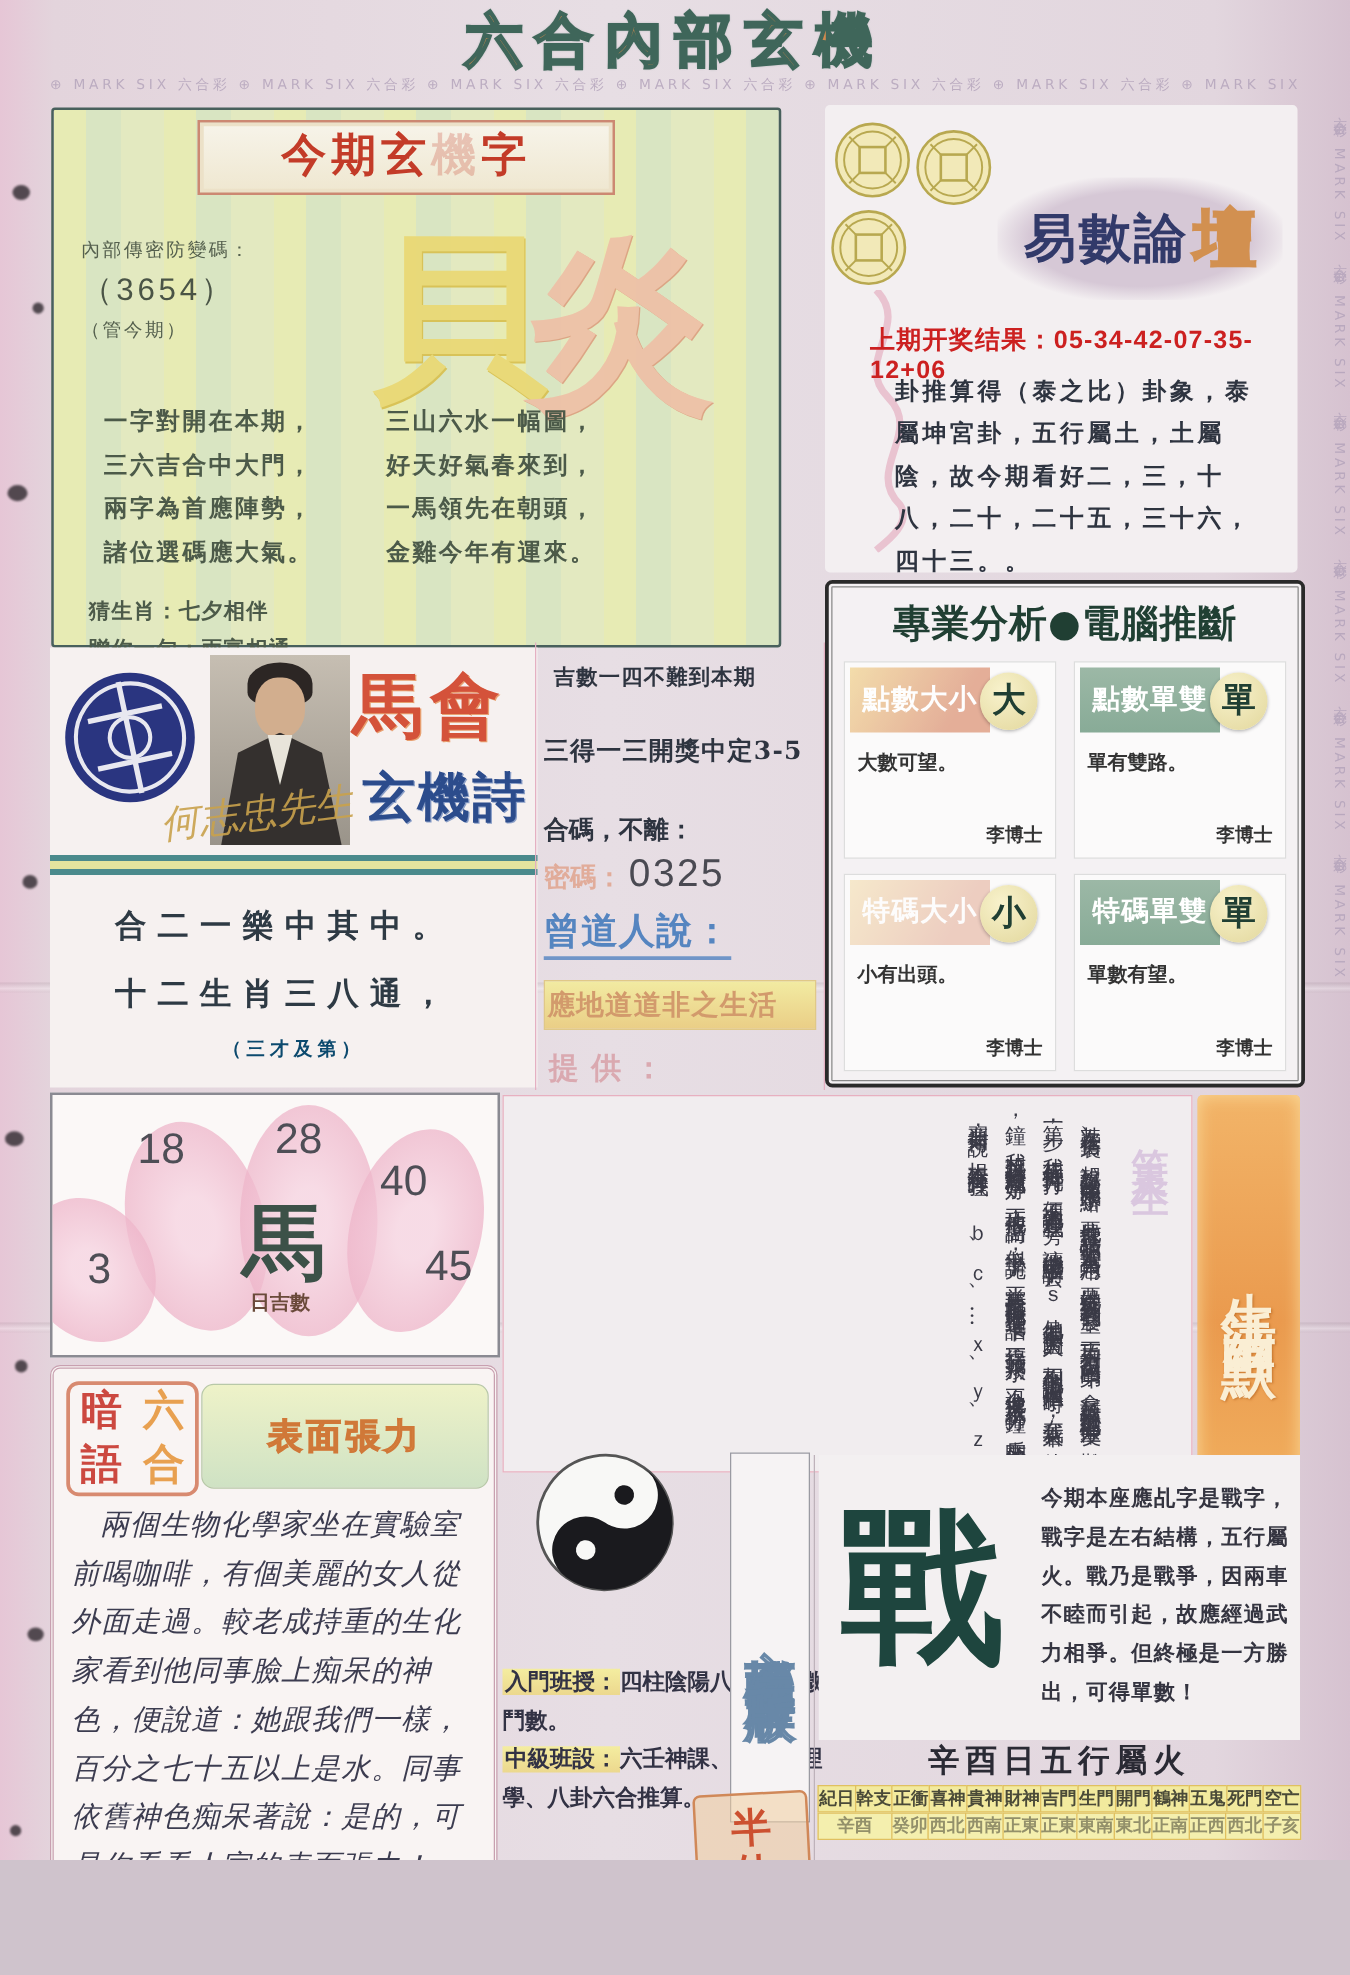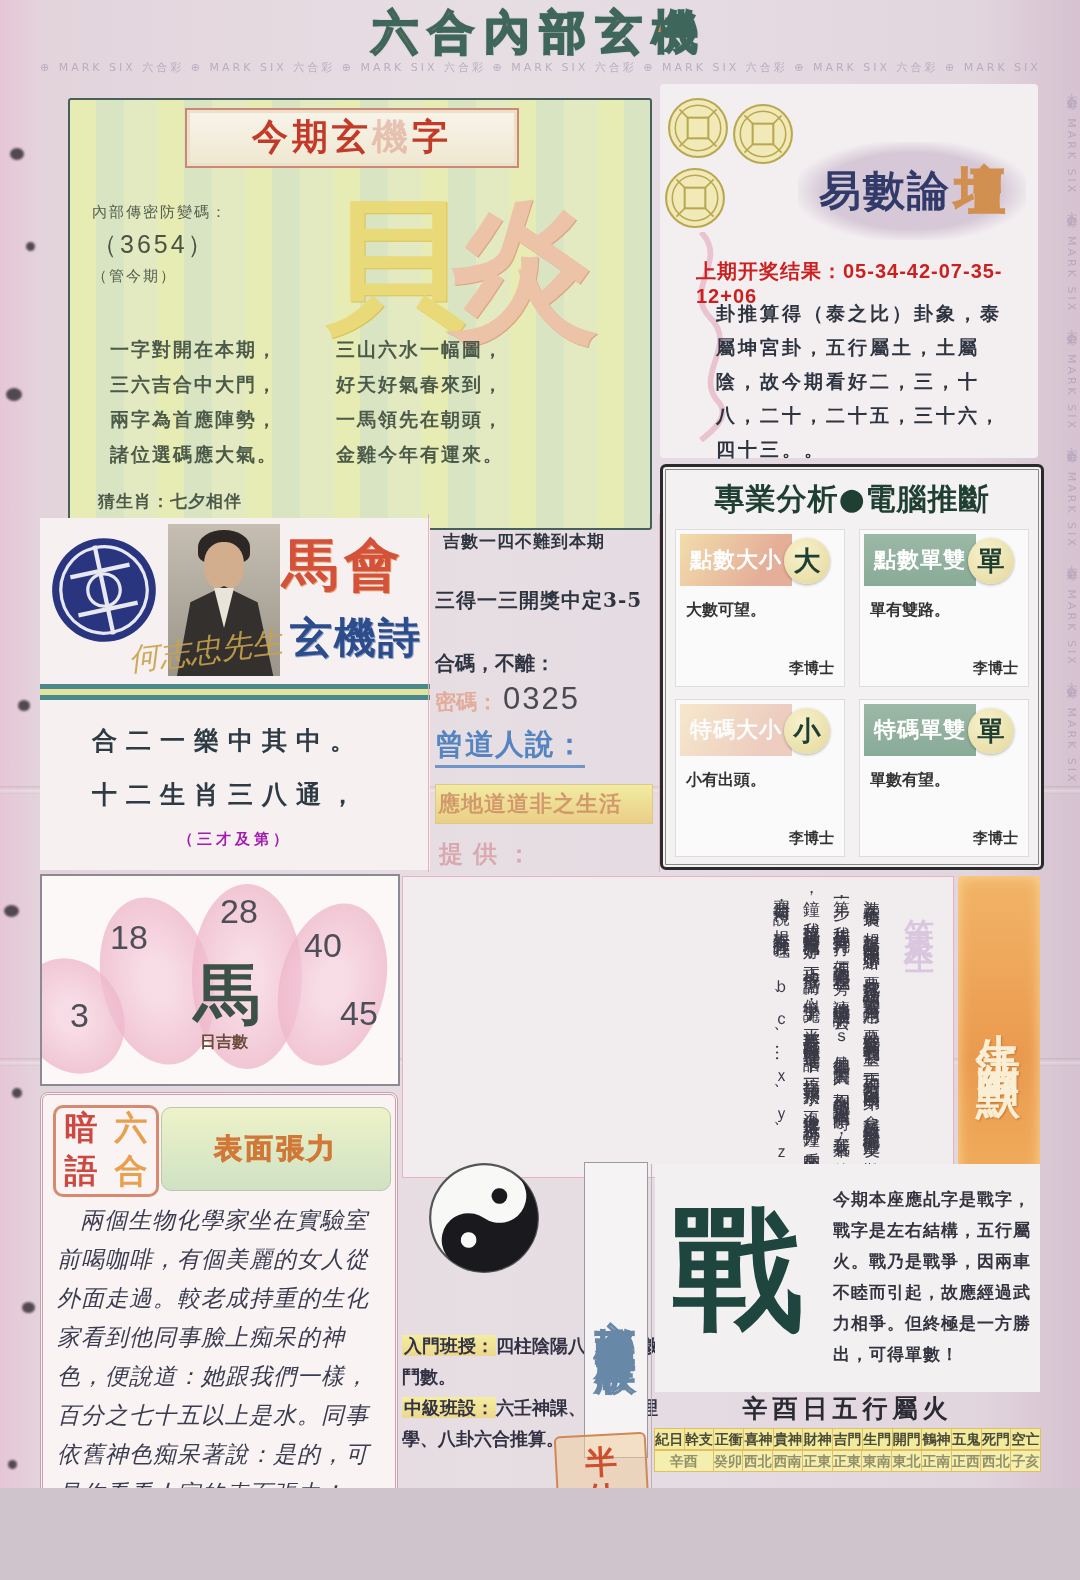--- a/index.html
+++ b/index.html
@@ -13,22 +13,22 @@
   .wm{color:#b2a2ba;font-size:11px;font-family:"DejaVu Sans",sans-serif;opacity:.8;
     white-space:nowrap;overflow:hidden;letter-spacing:3px;}
   .wm-right{writing-mode:vertical-rl;}
 
   
   .title-banner{left:270px;top:2px;width:540px;height:58px;text-align:center;
     font-family:"DejaVu Sans",sans-serif;font-weight:bold;font-size:46px;letter-spacing:10px;
     color:#d28a4e;-webkit-text-stroke:2px #3f665a;text-shadow:0 0 2px #3f665a;}
 
   
-  .box-mystery{left:68px;top:86px;width:580px;height:428px;border:2px solid #48605c;border-radius:3px;
-    background:repeating-linear-gradient(90deg,#e7ebb4 0 26px,#d9e5c2 26px 54px,#e3e9c0 54px 88px);margin-top:12px;}
+  .box-mystery{left:41px;top:86px;width:580px;height:428px;border:2px solid #48605c;border-radius:3px;
+    background:repeating-linear-gradient(90deg,#e7ebb4 0 26px,#d9e5c2 26px 54px,#e3e9c0 54px 88px);}
   .mys-plaque{left:115px;top:8px;width:330px;height:56px;text-align:center;line-height:54px;
     background:linear-gradient(#f7f4ea,#efe7d0);border:2px solid #cc8872;box-shadow:0 0 0 3px #ece1c8 inset;
     font-family:"DejaVu Sans",sans-serif;font-weight:bold;font-size:36px;color:#c33b28;letter-spacing:4px;}
   .mys-faded{opacity:.25;}
   .mys-code{left:22px;top:100px;color:#55604e;font-size:15px;line-height:1.6;letter-spacing:2px;}
   .mys-code .num{font-size:25px;font-family:"Liberation Sans",sans-serif;color:#4a5446;letter-spacing:3px;}
   .mys-big{left:255px;top:72px;display:flex;font-weight:bold;opacity:.92;}
   .mys-big .b1{font-size:140px;color:#ead873;text-shadow:1px 1px 0 #d8c050;}
   .mys-big .b2{font-size:150px;color:#eec0a6;margin-left:-16px;text-shadow:1px 1px 0 #dca080;}
   .mys-poems{left:40px;top:232px;width:520px;display:flex;gap:58px;
@@ -79,21 +79,21 @@
   .jk-shirt{position:absolute;left:46px;top:64px;width:20px;height:40px;background:#e8e4da;
     clip-path:polygon(0 0,100% 0,50% 100%);}
   .jk-mahui{left:242px;top:10px;font-family:"DejaVu Sans",sans-serif;font-weight:900;font-size:56px;
     letter-spacing:6px;color:#d4523a;text-shadow:1px 1px 0 #e8a070;}
   .jk-script{left:88px;top:112px;font-size:31px;color:#c9a24c;font-style:italic;transform:rotate(-7deg);opacity:.9;}
   .jk-xuanji{left:250px;top:92px;font-weight:900;font-size:42px;color:#2c4c8c;letter-spacing:2px;
     text-shadow:1px 1px 0 #8ca0c8;}
   .jk-rule{left:0;top:166px;width:390px;height:16px;
     background:linear-gradient(#4a8a8c 0 5px,#e2e49e 5px 11px,#4a8a8c 11px 16px);}
   .jk-poem{left:52px;top:196px;font-size:25px;font-weight:bold;color:#2e3a44;line-height:54px;letter-spacing:9px;}
-  .jk-note{left:138px;top:312px;font-size:15px;color:#a21caf;letter-spacing:4px;font-weight:bold;}
+  .jk-note{left:138px;top:312px;font-size:15px;color:#0c4a6e;letter-spacing:4px;font-weight:bold;}
 
   
   .tips-col{left:428px;top:514px;width:232px;height:358px;border-left:1px solid #e4b0c2;border-right:1px solid #e4b0c2;
     padding:0 6px;box-sizing:border-box;text-align:left;}
   .tip1{margin:16px 0 0 8px;font-size:17px;font-weight:bold;color:#2e3440;letter-spacing:1px;}
   .tip2{margin:34px 0 0 0;font-size:20px;font-weight:bold;color:#2e3440;letter-spacing:1px;}
   .tip3{margin:36px 0 0 0;font-size:20px;font-weight:bold;color:#2e3440;}
   .tip-secret{margin:4px 0 0 0;}
   .tip-secret .lab{font-size:21px;color:#e0a088;opacity:.8;font-weight:bold;}
   .tip-secret .val{font-family:"Liberation Sans",sans-serif;font-size:31px;color:#4a4a52;letter-spacing:2px;}
@@ -331,21 +331,21 @@
       <div class="ball ball-b">26</div>
       <div class="ball ball-o2">34</div>
     </div>
   </div>
 
   <div class="abs box-lotus">
     <div class="petal" style="left:60px;top:20px;width:110px;height:170px;transform:rotate(-14deg);"></div>
     <div class="petal" style="left:150px;top:8px;width:110px;height:185px;"></div>
     <div class="petal" style="left:238px;top:26px;width:105px;height:165px;transform:rotate(14deg);"></div>
     <div class="petal" style="left:-20px;top:80px;width:100px;height:120px;transform:rotate(-30deg);"></div>
-    <div class="lotus-num" style="left:68px;top:42px;">18</div>
+    <div class="lotus-num" style="left:68px;top:24px;">18</div>
     <div class="lotus-num" style="left:178px;top:16px;">28</div>
     <div class="lotus-num" style="left:262px;top:50px;">40</div>
     <div class="lotus-num" style="left:28px;top:120px;">3</div>
     <div class="lotus-num" style="left:298px;top:118px;">45</div>
     <div class="abs lotus-char">馬</div>
     <div class="abs lotus-cap">日吉數</div>
   </div>
 
   <div class="abs box-joke">
     <div class="abs joke-seal">

